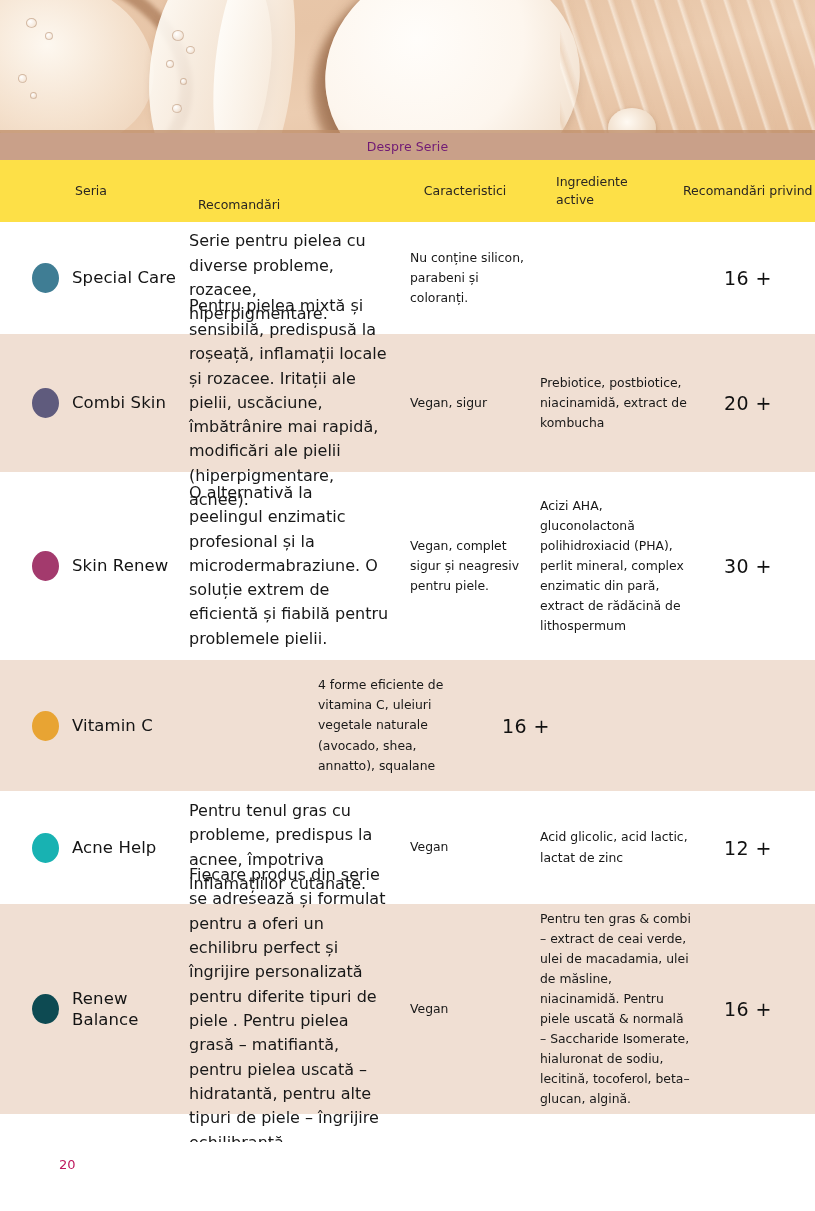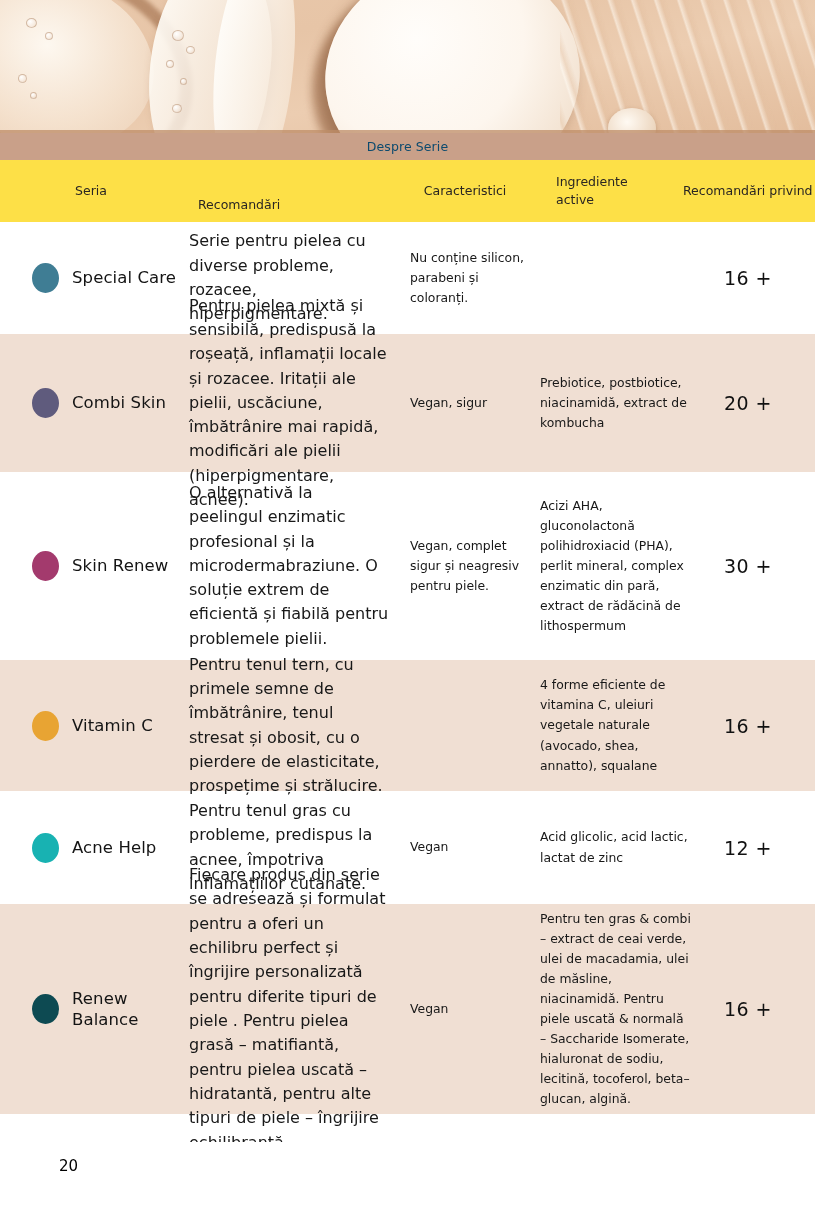--- a/index.html
+++ b/index.html
@@ -109,21 +109,21 @@
     position: absolute;
     left: 0; top: 133px;
     width: 815px; height: 27px;
     background: #c9a089;
     display: flex;
     align-items: center;
     justify-content: center;
   }
   .title-bar .t {
     font-size: 12.5px;
-    color: #0c4a6e;
+    color: #701a75;
     letter-spacing: .1px;
   }
 
   
   .table {
     position: absolute;
     left: 0; top: 160px;
     width: 815px;
   }
   .row {
@@ -198,22 +198,22 @@
   
   .footer {
     position: absolute;
     left: 0; top: 1142px;
     width: 815px; height: 69px;
     background: #ffffff;
   }
   .page-num {
     position: absolute;
     left: 59px; top: 1157px;
-    font-size: 15px;
-    color: #000000;
+    font-size: 13px;
+    color: #be185d;
   }
 </style>
 </head>
 <body>
 
 <div class="hero">
   <div class="hero-tex blob-main-shadow"></div>
   <div class="hero-tex blob-main"></div>
   <div class="hero-tex gel-ring"></div>
   <div class="hero-tex gel-fill"></div>
@@ -320,23 +320,20 @@
     </div>
   </div>
 
   <div class="row beige r3">
     <div class="c-seria">
       <div class="series-cell">
         <span class="dot" style="background:#e8a433"></span>
         <span class="series-name">Vitamin C</span>
       </div>
     </div>
-    <div class="c-recom">
-      <span class="cell-text">Pentru tenul tern, cu primele semne de îmbătrânire, tenul stresat și obosit, cu o pierdere de elasticitate, prospețime și strălucire.</span>
-    </div>
     <div class="c-carac">
       <span class="cell-text sm"></span>
     </div>
     <div class="c-ingr">
       <span class="cell-text sm">4 forme eficiente de vitamina C, uleiuri vegetale naturale (avocado, shea, annatto), squalane</span>
     </div>
     <div class="c-varsta">
       <span class="age">16 +</span>
     </div>
   </div>

